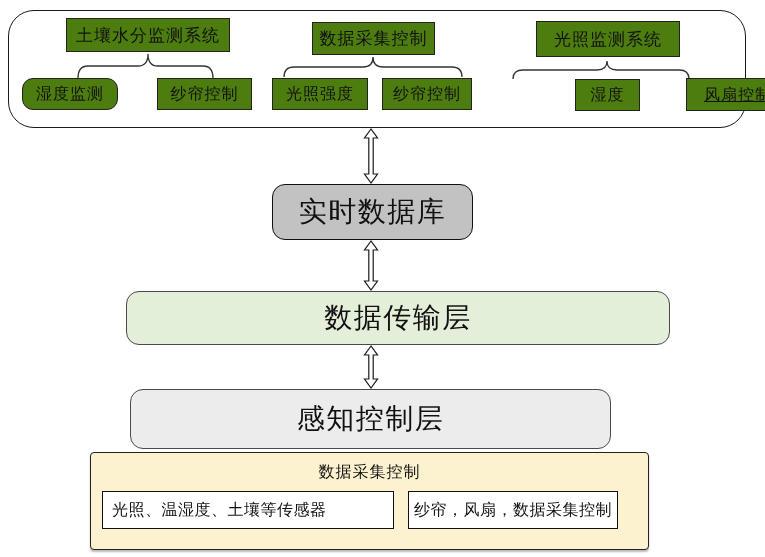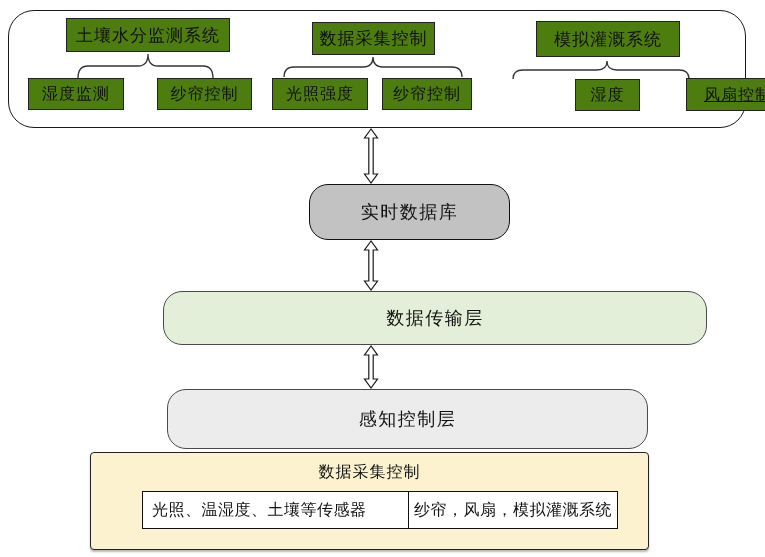--- a/index.html
+++ b/index.html
@@ -18,61 +18,61 @@
   }
 
   
   .bluebox{
     background:#4d7c0f;border:1px solid #222;
     font-size:16px;letter-spacing:1px;line-height:1;
   }
   .parentbox{font-size:17px;}
 
   .g1p{left:66px;top:18px;width:164px;height:34px;}
-  .g1c0{left:28px;top:78px;width:96px;height:32px;}
+  .g1c0{left:22px;top:78px;width:96px;height:32px;border-radius:11px;}
   .g1c1{left:157px;top:78px;width:95px;height:32px;}
 
   .g2p{left:312px;top:22px;width:123px;height:33px;}
   .g2c0{left:272px;top:78px;width:96px;height:32px;}
   .g2c1{left:382px;top:78px;width:90px;height:32px;}
 
   .g3p{left:536px;top:21px;width:144px;height:36px;}
   .g3c0{left:493px;top:79px;width:64px;height:32px;}
   .g3c1{left:575px;top:79px;width:65px;height:32px;}
   .g3c2{left:686px;top:78px;width:104px;height:33px;text-decoration:underline;}
 
   
   .shape{position:absolute;overflow:visible;}
   .brace path{fill:none;stroke:#333;stroke-width:1.3;}
   .dblarrow path{fill:#ffffff;stroke:#1a1a1a;stroke-width:1.2;stroke-linejoin:miter;}
 
   
   .layer{
-    border-radius:19px;font-size:18px;letter-spacing:1.5px;line-height:1;margin-left:37px;
+    border-radius:13px;font-size:28px;letter-spacing:1.5px;line-height:1;
   }
   .layer-db{left:272px;top:184px;width:201px;height:56px;background:#c2c2c2;border:1.8px solid #111;}
   .layer-tx{left:126px;top:291px;width:544px;height:54px;background:#e4efda;border:1.8px solid #4a4a4a;}
   .layer-pc{left:130px;top:389px;width:481px;height:60px;background:#ececec;border:1.8px solid #4a4a4a;}
 
   
   .acq{
     left:90px;top:452px;width:559px;height:98px;
     background:#fdf2cf;border:1.6px solid #222;border-radius:4px;
     box-shadow:0 2px 2px rgba(0,0,0,0.28);
   }
   .acq-title{
     position:absolute;left:0;right:0;top:9px;text-align:center;
     font-size:16px;letter-spacing:1px;
   }
   .acq-item{
     position:absolute;top:38px;height:38px;background:#ffffff;
     border:1.6px solid #111;box-sizing:border-box;
     display:flex;align-items:center;font-size:16px;letter-spacing:0.5px;
   }
-  .acq-item-left{left:11px;width:292px;justify-content:flex-start;padding-left:9px;margin-left:40px;}
+  .acq-item-left{left:11px;width:292px;justify-content:flex-start;padding-left:9px;}
   .acq-item-right{left:317px;width:210px;justify-content:center;}
 </style>
 </head>
 <body>
 
 <div class="canvas">
 
   <div class="abs outer"></div>
 
   <div class="abs cbox bluebox parentbox g1p">土壤水分监测系统</div>
@@ -82,21 +82,21 @@
   <div class="abs cbox bluebox g1c0">湿度监测</div>
   <div class="abs cbox bluebox g1c1">纱帘控制</div>
 
   <div class="abs cbox bluebox parentbox g2p">数据采集控制</div>
   <svg class="shape brace" style="left:283px;top:55px;" width="180" height="24">
     <path d="M1,22 Q1,12 11,12 L80,12 Q90,12 90,2 Q90,12 100,12 L169,12 Q179,12 179,22"></path>
   </svg>
   <div class="abs cbox bluebox g2c0">光照强度</div>
   <div class="abs cbox bluebox g2c1">纱帘控制</div>
 
-  <div class="abs cbox bluebox parentbox g3p">模拟灌溉系统</div>
+  <div class="abs cbox bluebox parentbox g3p">光照监测系统</div>
   <svg class="shape brace" style="left:512px;top:59px;" width="178" height="22">
     <path d="M1,20 Q1,11 11,11 L85,11 Q95,11 95,2 Q95,11 105,11 L167,11 Q177,11 177,20"></path>
   </svg>
   <div class="abs cbox bluebox g3c1">湿度</div>
   <div class="abs cbox bluebox g3c2">风扇控制</div>
 
   <svg class="shape dblarrow" style="left:363px;top:128px;" width="16" height="56">
     <path d="M8,1 L1.5,10 L5.8,10 L5.8,46 L1.5,46 L8,55 L14.5,46 L10.2,46 L10.2,10 L14.5,10 Z"></path>
   </svg>
 
@@ -110,16 +110,16 @@
 
   <svg class="shape dblarrow" style="left:363px;top:345px;" width="16" height="44">
     <path d="M8,1 L1.5,10 L5.8,10 L5.8,34 L1.5,34 L8,43 L14.5,34 L10.2,34 L10.2,10 L14.5,10 Z"></path>
   </svg>
 
   <div class="abs cbox layer layer-pc">感知控制层</div>
 
   <div class="abs acq">
     <div class="acq-title">数据采集控制</div>
     <div class="acq-item acq-item-left">光照、温湿度、土壤等传感器</div>
-    <div class="acq-item acq-item-right">纱帘，风扇，模拟灌溉系统</div>
+    <div class="acq-item acq-item-right">纱帘，风扇，数据采集控制</div>
   </div>
 
 </div>
 
 </body></html>

